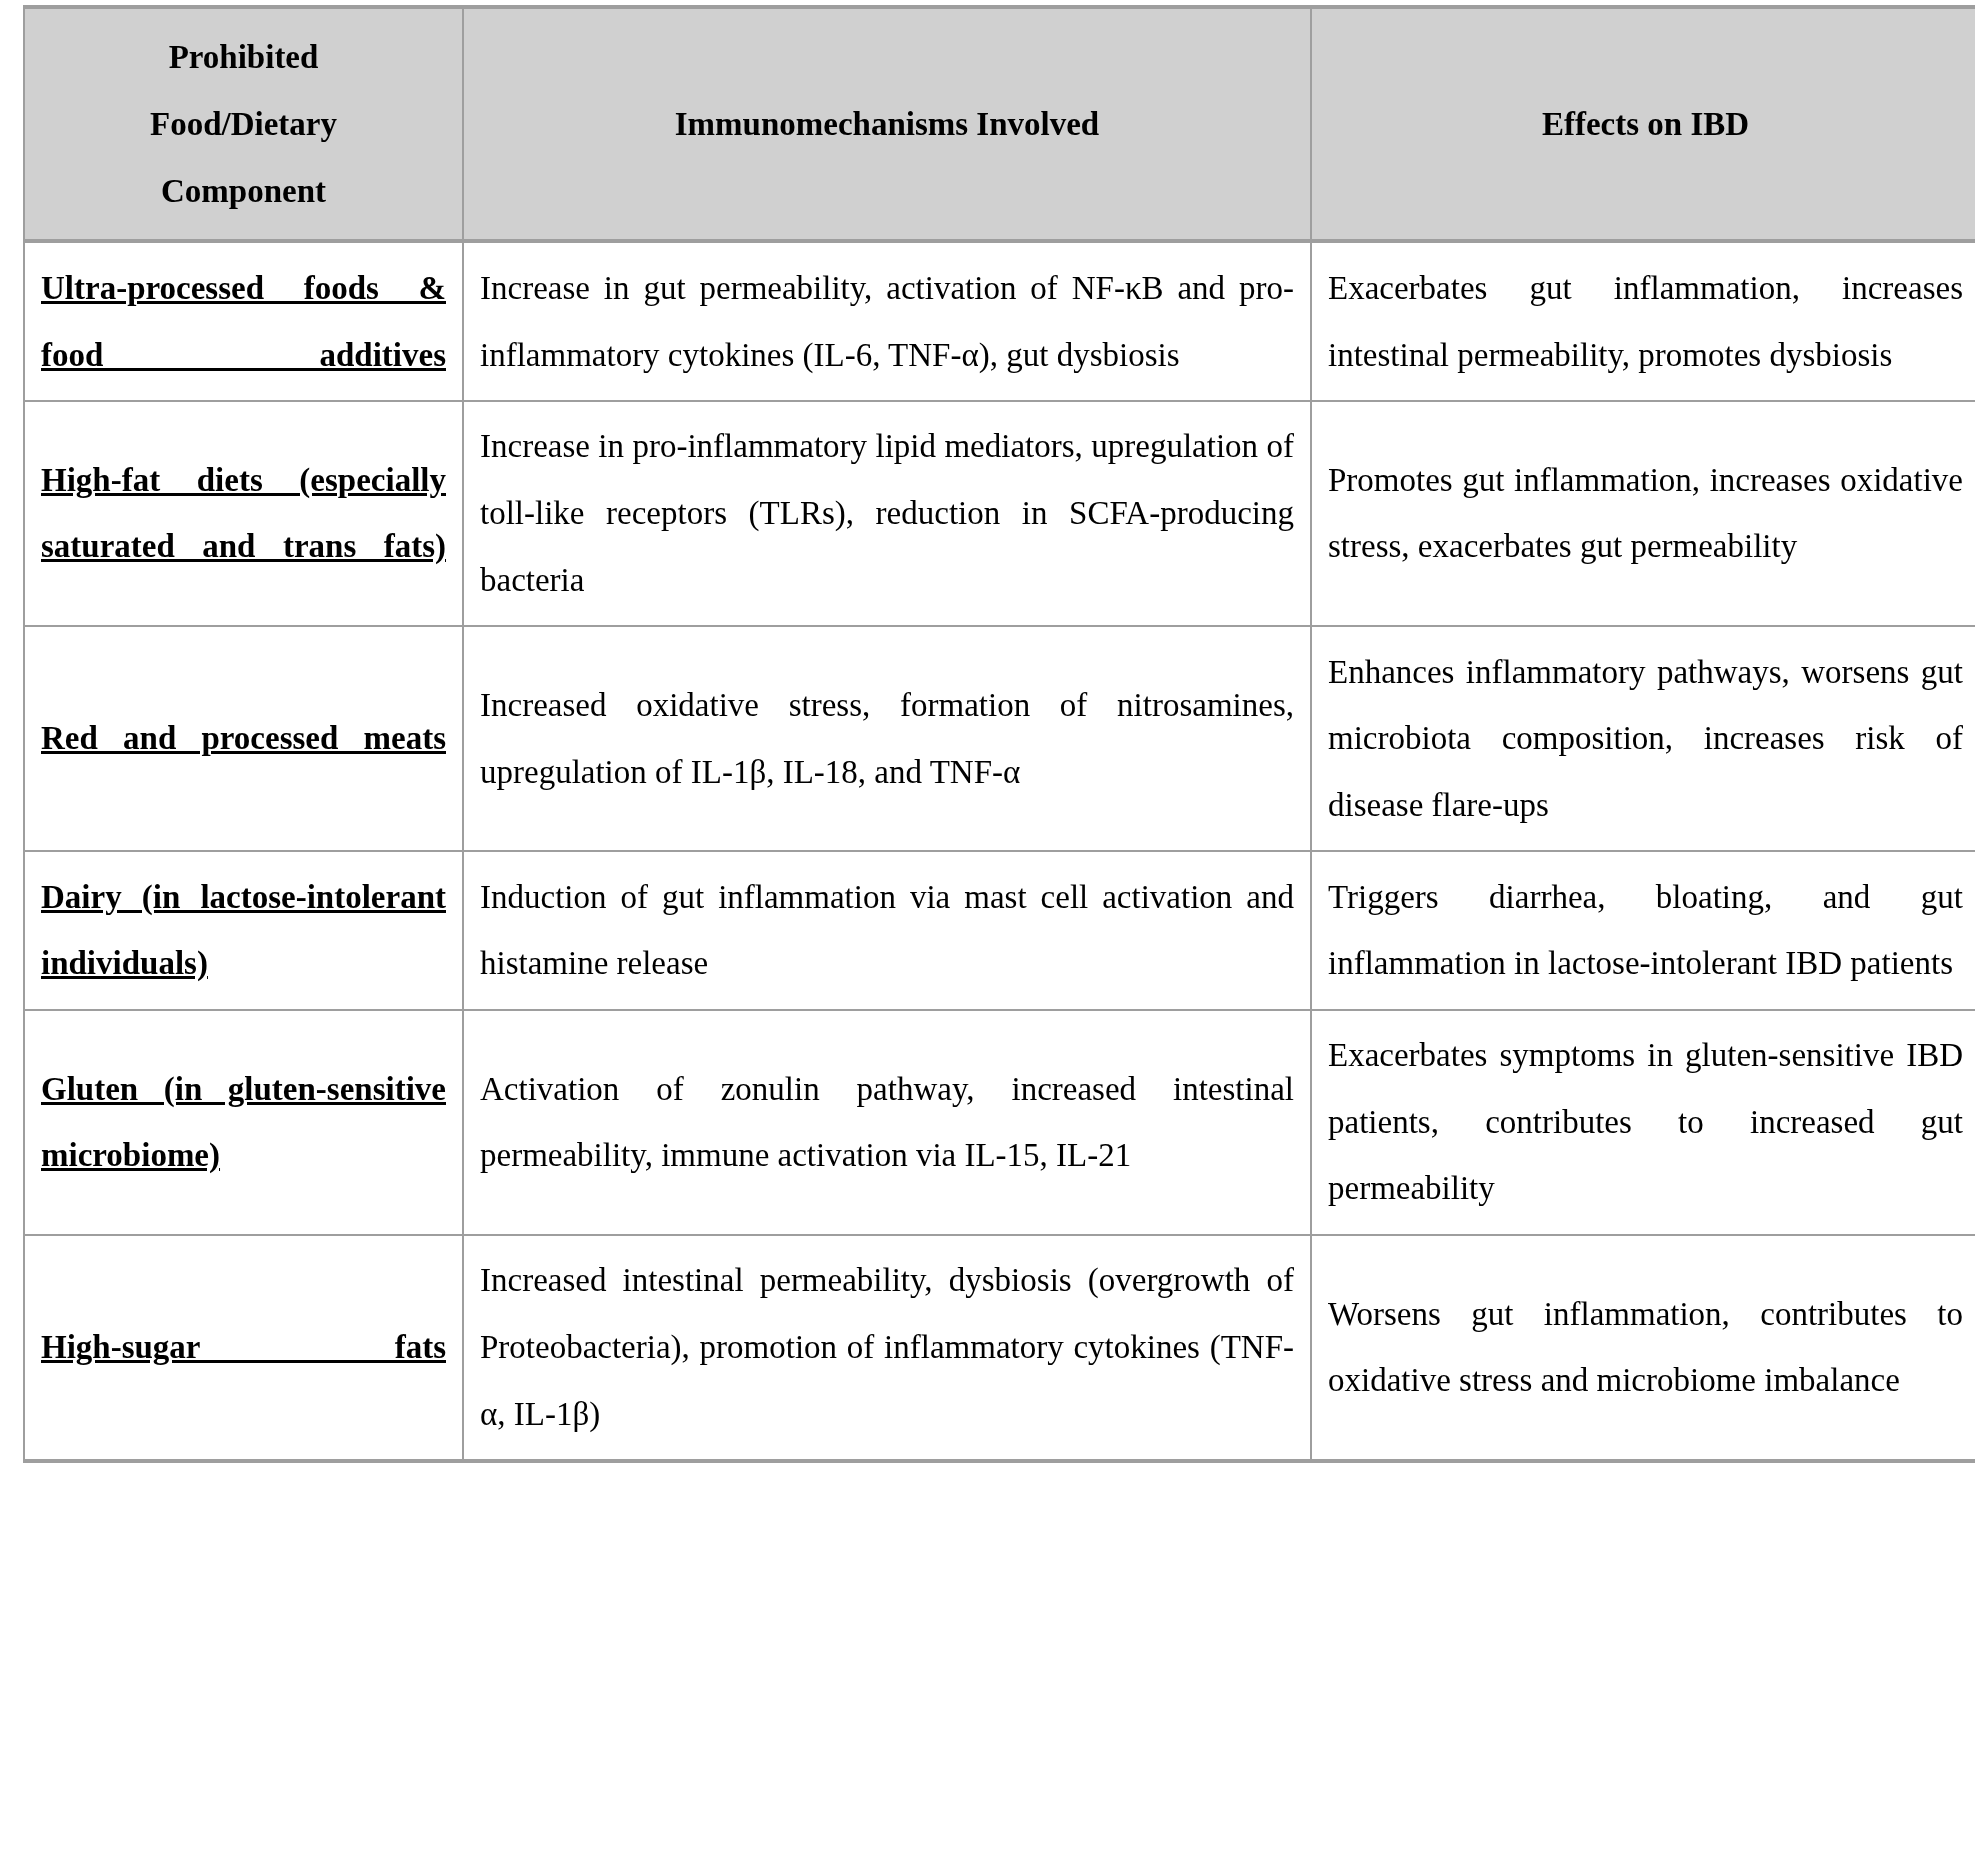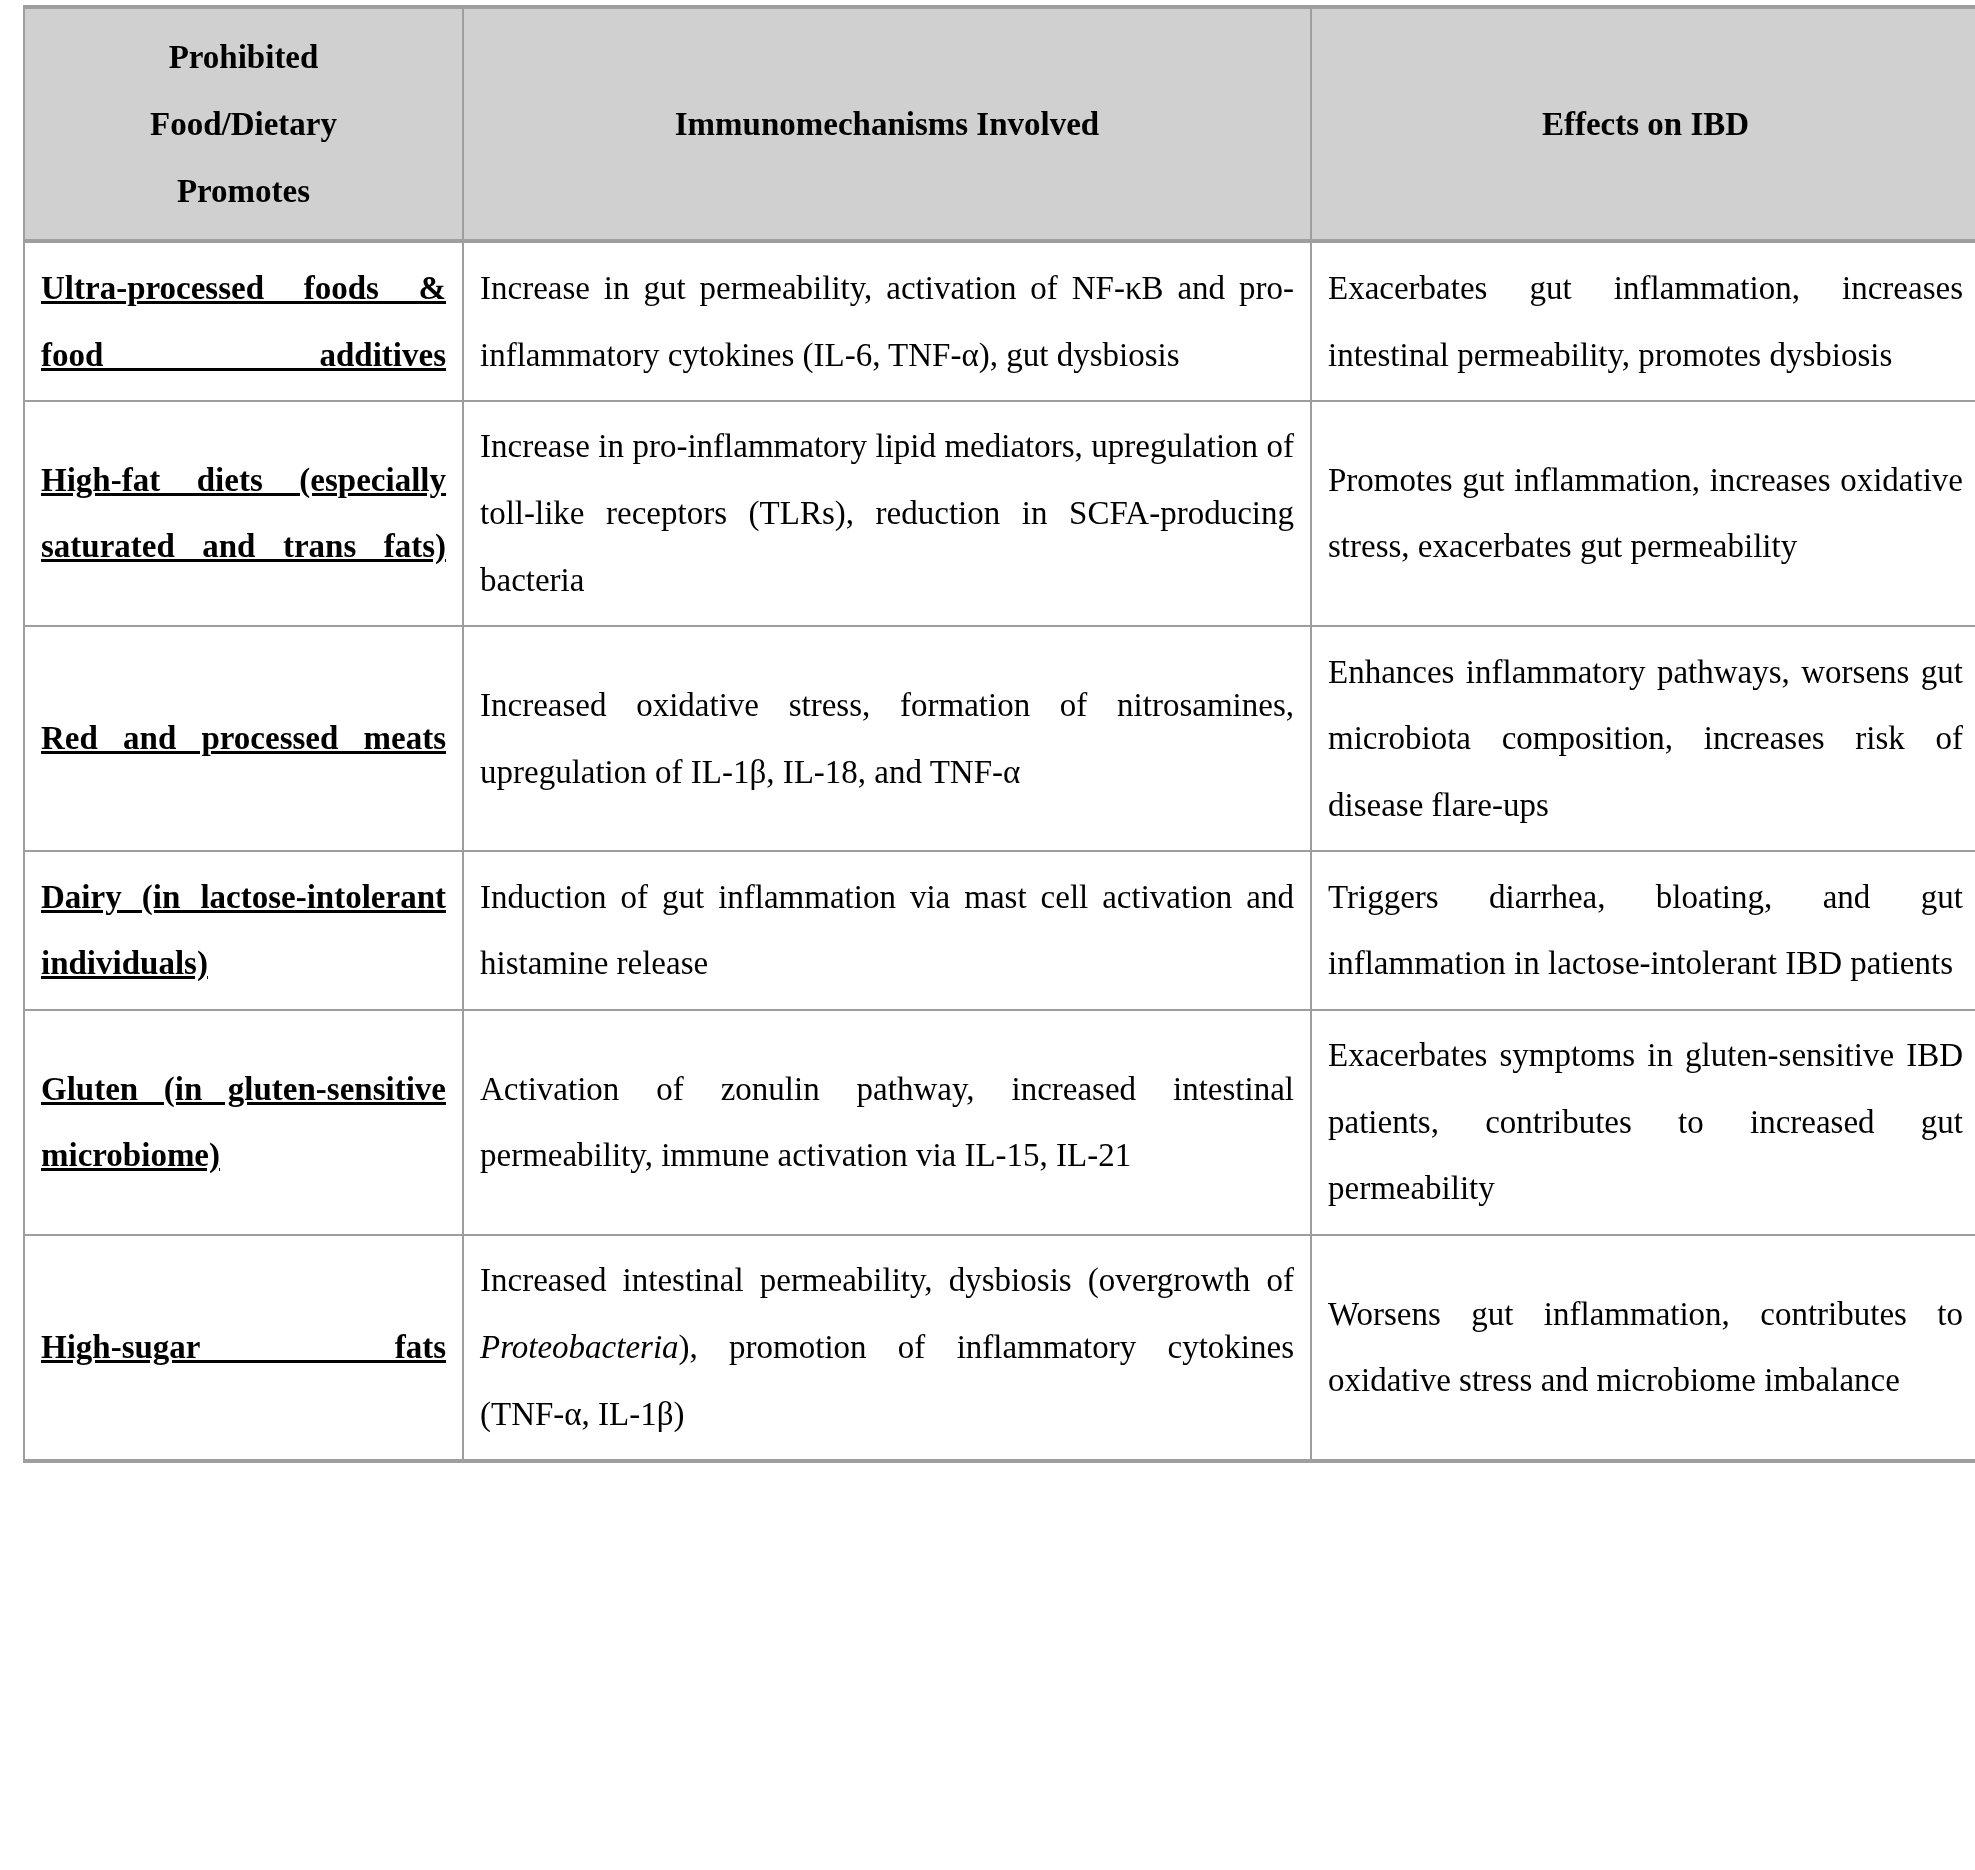--- a/index.html
+++ b/index.html
@@ -79,38 +79,38 @@
     text-decoration: underline;
   }
   td.col-mech,
   td.col-effect {
     font-weight: normal;
     text-align: justify;
     text-align-last: left;
   }
 
   .cell-text { display: block; }
-  .it { font-style: italic; }
+  .it { }
 </style>
 </head>
 <body>
 
 <div class="table-wrap">
   <table class="data-table">
     <colgroup>
       <col class="c1">
         <col class="c2">
         <col class="c3">
     </colgroup>
     <thead>
       <tr class="header-row">
         <th class="th-first">
           <span class="cell-text">Prohibited</span>
           <span class="cell-text">Food/Dietary</span>
-          <span class="cell-text">Promotes</span>
+          <span class="cell-text">Component</span>
         </th>
         <th>
           <span class="cell-text">Immunomechanisms Involved</span>
         </th>
         <th class="th-last">
           <span class="cell-text">Effects on IBD</span>
         </th>
       </tr>
     </thead>
     <tbody>

